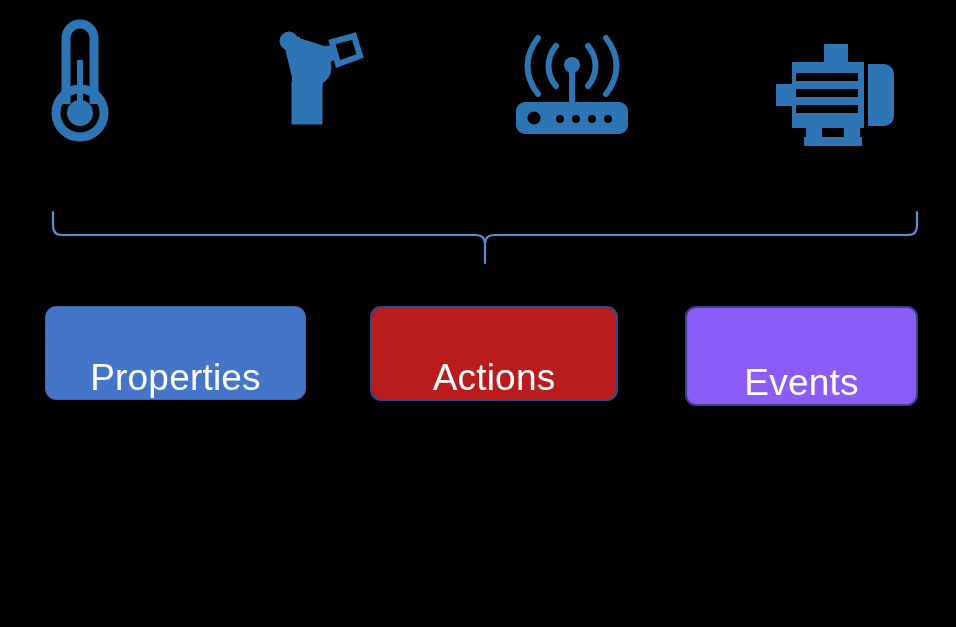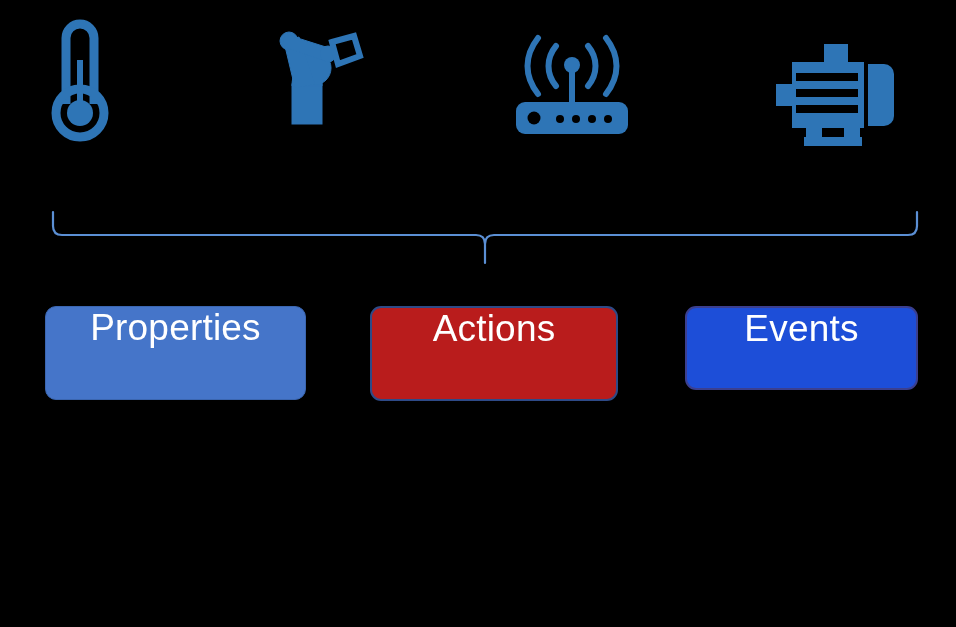--- a/index.html
+++ b/index.html
@@ -49,21 +49,21 @@
     width: 956px;
     height: 100px;
   }
 
   
   .concept-box {
     position: absolute;
     border-radius: 11px;
     box-sizing: border-box;
     display: flex;
-    align-items: flex-start;
+    align-items: flex-end;
     justify-content: center;
     text-align: center;
   }
   .concept-box .box-label {
     color: #ffffff;
     font-size: 37px;
     font-weight: 400;
     letter-spacing: 0.2px;
     font-family: "Liberation Sans", sans-serif;
   }
@@ -81,22 +81,22 @@
     top: 306px;
     width: 248px;
     height: 95px;
     background: #b91c1c;
     border: 2px solid #2E4A87;
   }
   #box-events {
     left: 685px;
     top: 306px;
     width: 233px;
-    height: 84px;
-    background: #1d4ed8;
+    height: 100px;
+    background: #8b5cf6;
     border: 2px solid #3b3f8f;
   }
 </style>
 </head>
 <body>
 
 <div id="diagram">
 
   <div class="icon-row">
 

